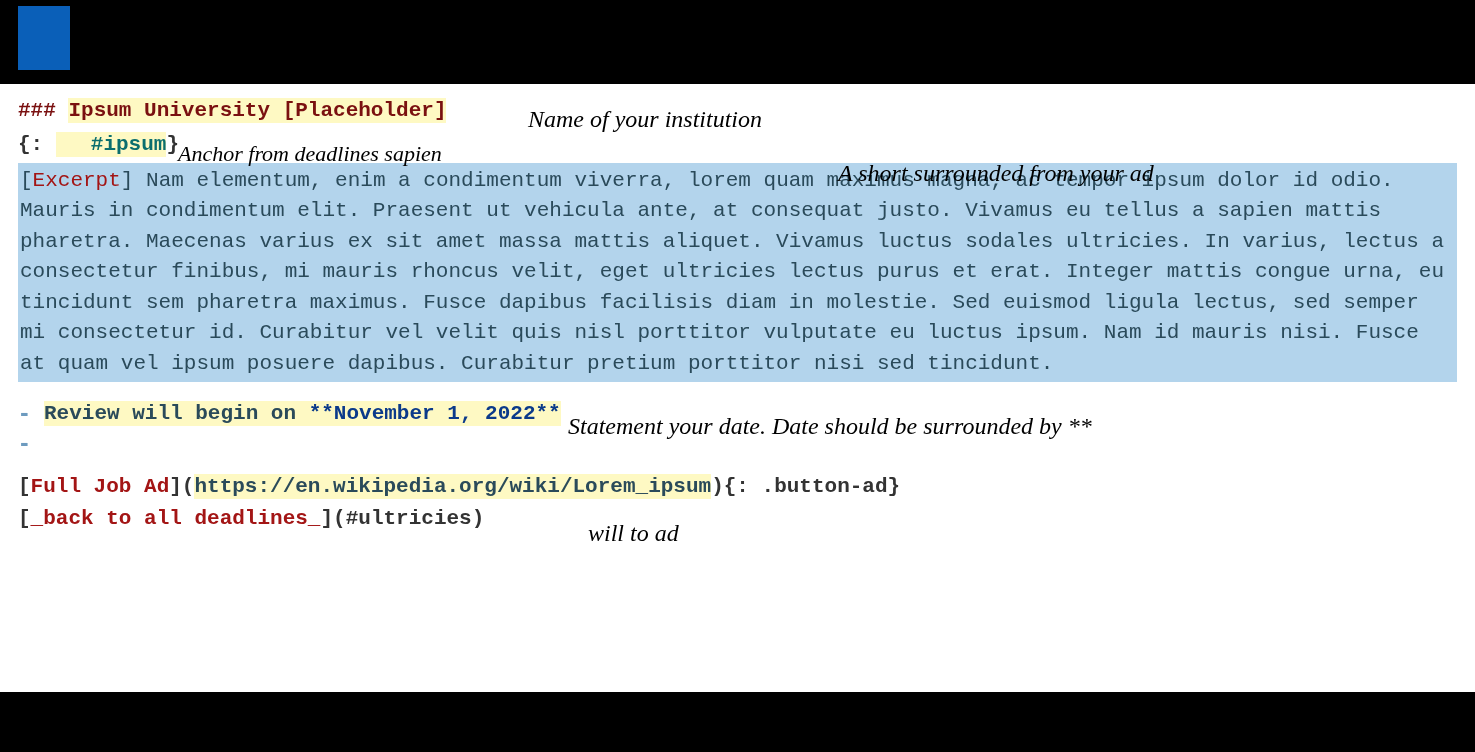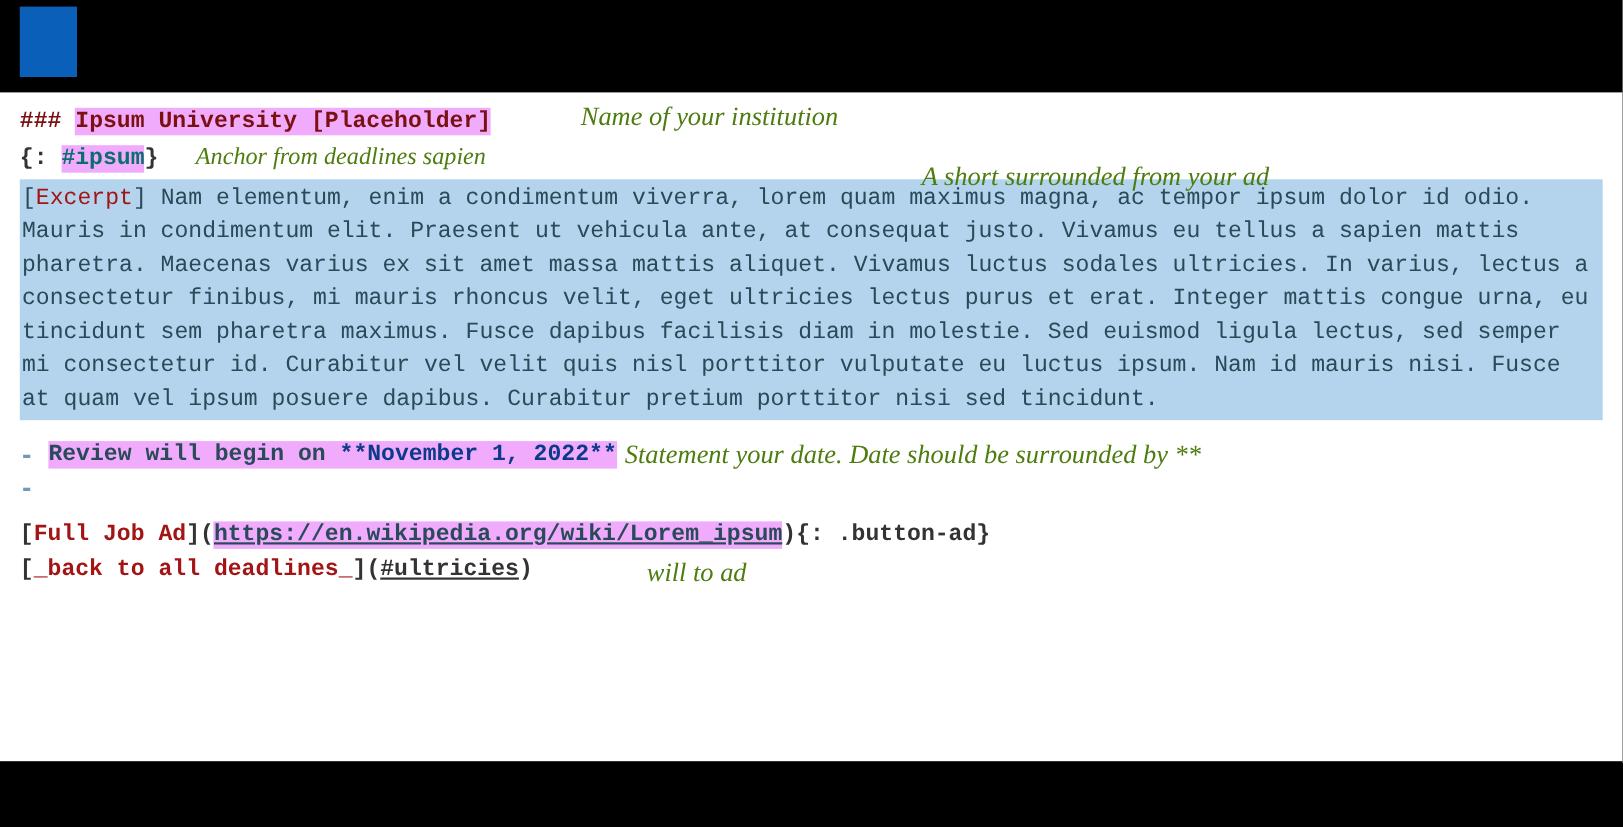--- a/index.html
+++ b/index.html
@@ -39,36 +39,37 @@
     line-height: 1.45;
     color: #333;
     font-weight: 600;
   }
   .row {
     display: block;
     margin-bottom: 2px;
     position: relative;
   }
   .hl {
-    background: #f0abfc;
+    background: #fef9c3;
     padding: 1px 0;
   }
   .red { color: #a31515; }
   .darkred { color: #7a1010; }
-  .teal { color: #0b6e6e; }
+  .teal { color: #0b6e6e; padding-left: 35px; }
   .navy { color: #0b3a8a; font-weight: 700; }
-  .underline { text-decoration: underline; }
+  .underline { }
   .annot {
     font-family: "Segoe UI", Georgia, serif;
     font-style: italic;
     font-weight: 400;
     font-size: 24px;
-    color: #4d7c0f;
+    color: #000000;
     position: absolute;
     white-space: nowrap;
+    margin-top: 12px;
   }
   .excerpt-block {
     background: #b3d4ec;
     padding: 3px 4px 3px 2px;
   }
   .excerpt-block .mono {
     color: #2a4a5a;
     font-weight: 500;
   }
   .list-row {

